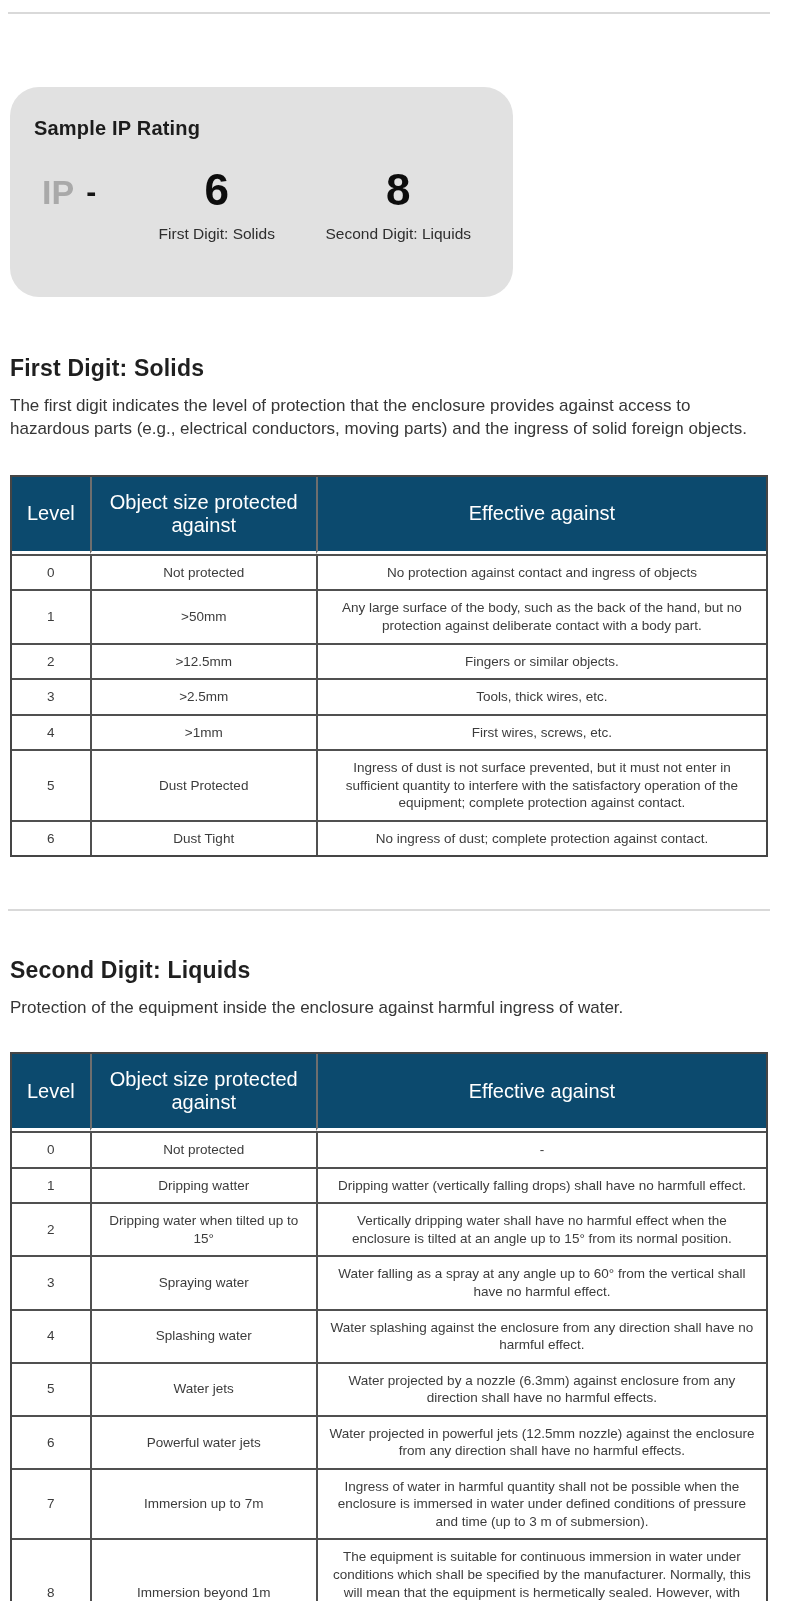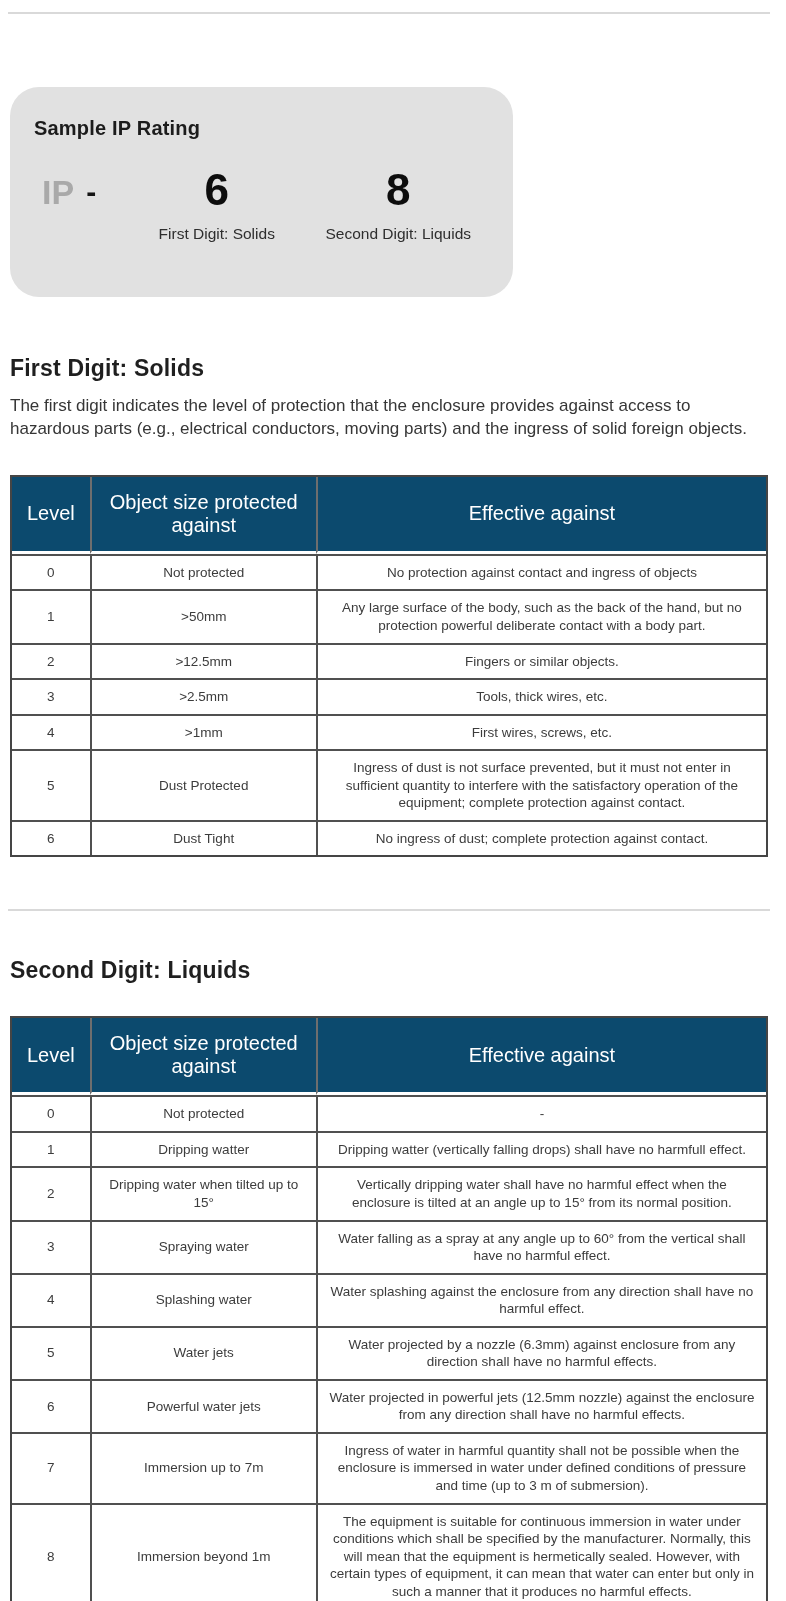--- a/index.html
+++ b/index.html
@@ -174,21 +174,21 @@
         </thead>
         <tbody>
           <tr>
             <td>0</td>
             <td>Not protected</td>
             <td>No protection against contact and ingress of objects</td>
           </tr>
           <tr>
             <td>1</td>
             <td>&gt;50mm</td>
-            <td>Any large surface of the body, such as the back of the hand, but no protection powerful deliberate contact with a body part.</td>
+            <td>Any large surface of the body, such as the back of the hand, but no protection against deliberate contact with a body part.</td>
           </tr>
           <tr>
             <td>2</td>
             <td>&gt;12.5mm</td>
             <td>Fingers or similar objects.</td>
           </tr>
           <tr>
             <td>3</td>
             <td>&gt;2.5mm</td>
             <td>Tools, thick wires, etc.</td>
@@ -209,20 +209,21 @@
             <td>No ingress of dust; complete protection against contact.</td>
           </tr>
         </tbody>
       </table>
   </div>
 
   <hr class="rule mid">
 
   <div class="section">
     <h1 class="section-heading second">Second Digit: Liquids</h1>
+    <p class="section-desc">Protection of the equipment inside the enclosure against harmful ingress of water.</p>
     <table class="ip-table liquids">
       <colgroup>
         <col class="c-level">
           <col class="c-object">
           <col class="c-effective">
       </colgroup>
     <thead>
           <tr>
             <th>Level</th>
             <th>Object size protected against</th>

